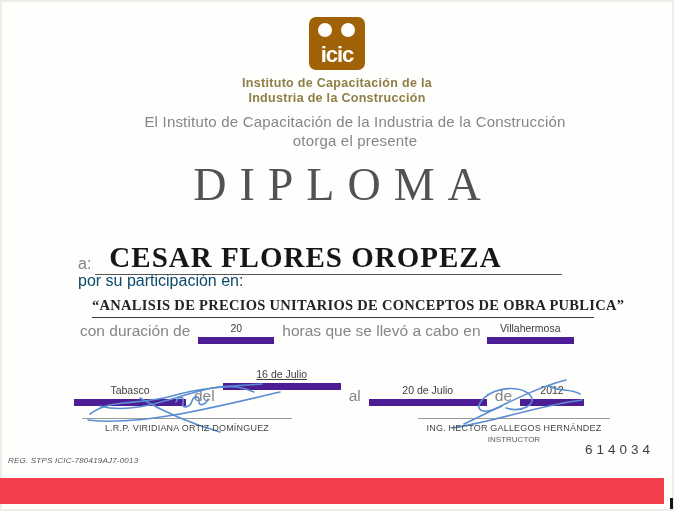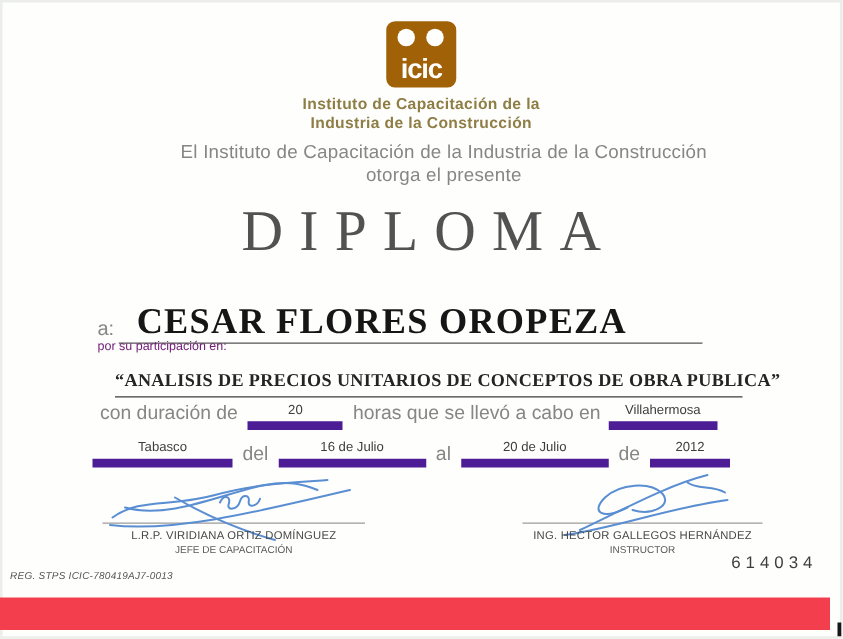--- a/index.html
+++ b/index.html
@@ -25,38 +25,38 @@
     font-family:"Liberation Serif", serif; font-weight:400; font-size:46px; line-height:54px;
     color:#525252; letter-spacing:13px; text-indent:13px; }
 
   
   .name-row { position:absolute; top:228px; left:78px; right:112px; display:flex; align-items:flex-end; }
   .a-label { color:#868686; font-size:16px; padding-bottom:2px; }
   .name-field { flex:1; border-bottom:1.5px solid #565656; margin-left:4px; padding:0 0 0 14px;
     font-family:"Liberation Serif", serif; font-weight:bold; font-size:29px; line-height:34px;
     color:#161616; letter-spacing:1px; white-space:nowrap;margin-top:12px; }
 
-  .participation { position:absolute; top:272px; left:78px; color:#701a75; font-size:10px; }
+  .participation { position:absolute; top:272px; left:78px; color:#0c4a6e; font-size:16px; }
 
   .course { position:absolute; top:297px; left:92px; right:80px; text-align:right;
     font-family:"Liberation Serif", serif; font-weight:bold; font-size:14.5px; color:#242424;
     letter-spacing:0.3px; border-bottom:1.5px solid #3c3c3c; padding-bottom:3px; white-space:nowrap; }
 
   
   .duration-row { position:absolute; top:322px; left:80px; right:100px; display:flex; align-items:flex-start; }
   .gray-label { color:#868686; font-size:15.5px; white-space:nowrap; padding-bottom:1px; }
   .fill { border-bottom:7px solid #4c1d95; text-align:center; font-size:10.5px; color:#3d3d3d;
     padding-bottom:3px; white-space:nowrap; }
   .fill-hours { width:76px; margin:0 8px; }
   .fill-city { flex:1; margin-left:6px; }
 
   
   .date-row { position:absolute; top:352px; left:74px; right:90px; display:flex; align-items:flex-end; }
   .fill-state { width:112px; margin-right:8px; }
-  .fill-d1 { width:118px; margin:0 8px; }
+  .fill-d1 { width:118px; margin:16px 8px;text-decoration:underline; }
   .fill-d2 { width:118px; margin:0 8px; }
   .fill-year { flex:1; margin-left:8px; }
 
   
   .sig { position:absolute; text-align:center; }
   .sig-left { top:380px; left:82px; width:210px; }
   .sig-right { top:380px; left:418px; width:192px; }
   .sig svg { display:block; overflow:visible; margin:0 auto -4px auto; }
   .sig-line { border-top:1px solid #9b9b9b; margin-bottom:4px; }
   .sig-name { font-size:9px; color:#474747; letter-spacing:0.2px; }
@@ -124,21 +124,20 @@
       <g fill="none" stroke="#5a8ed2" stroke-width="1.6" stroke-linecap="round">
         <path d="M6,34 C28,18 52,26 88,16 C120,7 150,6 178,4"></path>
         <path d="M16,26 C52,36 96,14 128,8 C148,4 160,8 170,12"></path>
         <path d="M4,40 C54,46 120,30 196,12"></path>
         <path d="M92,22 c3,-7 9,-5 7,1 c-2,6 7,5 9,-2 c2,-6 8,-5 7,0 c-1,6 7,4 9,-2"></path>
         <path d="M56,18 C80,32 108,44 136,52"></path>
       </g>
     </svg>
     <div class="sig-line"></div>
     <div class="sig-name">L.R.P. VIRIDIANA ORTIZ DOMÍNGUEZ</div>
-    <div class="sig-title">JEFE DE CAPACITACIÓN</div>
   </div>
 
   <div class="sig sig-right">
     <svg width="180" height="42" viewBox="0 0 180 42">
       <g fill="none" stroke="#5a8ed2" stroke-width="1.6" stroke-linecap="round">
         <path d="M78,26 c-20,10 -30,4 -18,-8 c12,-11 36,-13 46,-3 c8,9 -8,18 -24,13"></path>
         <path d="M40,44 C74,28 110,8 142,0"></path>
         <path d="M126,6 C134,12 146,8 156,14"></path>
         <path d="M28,48 C70,42 112,26 158,20"></path>
       </g>

